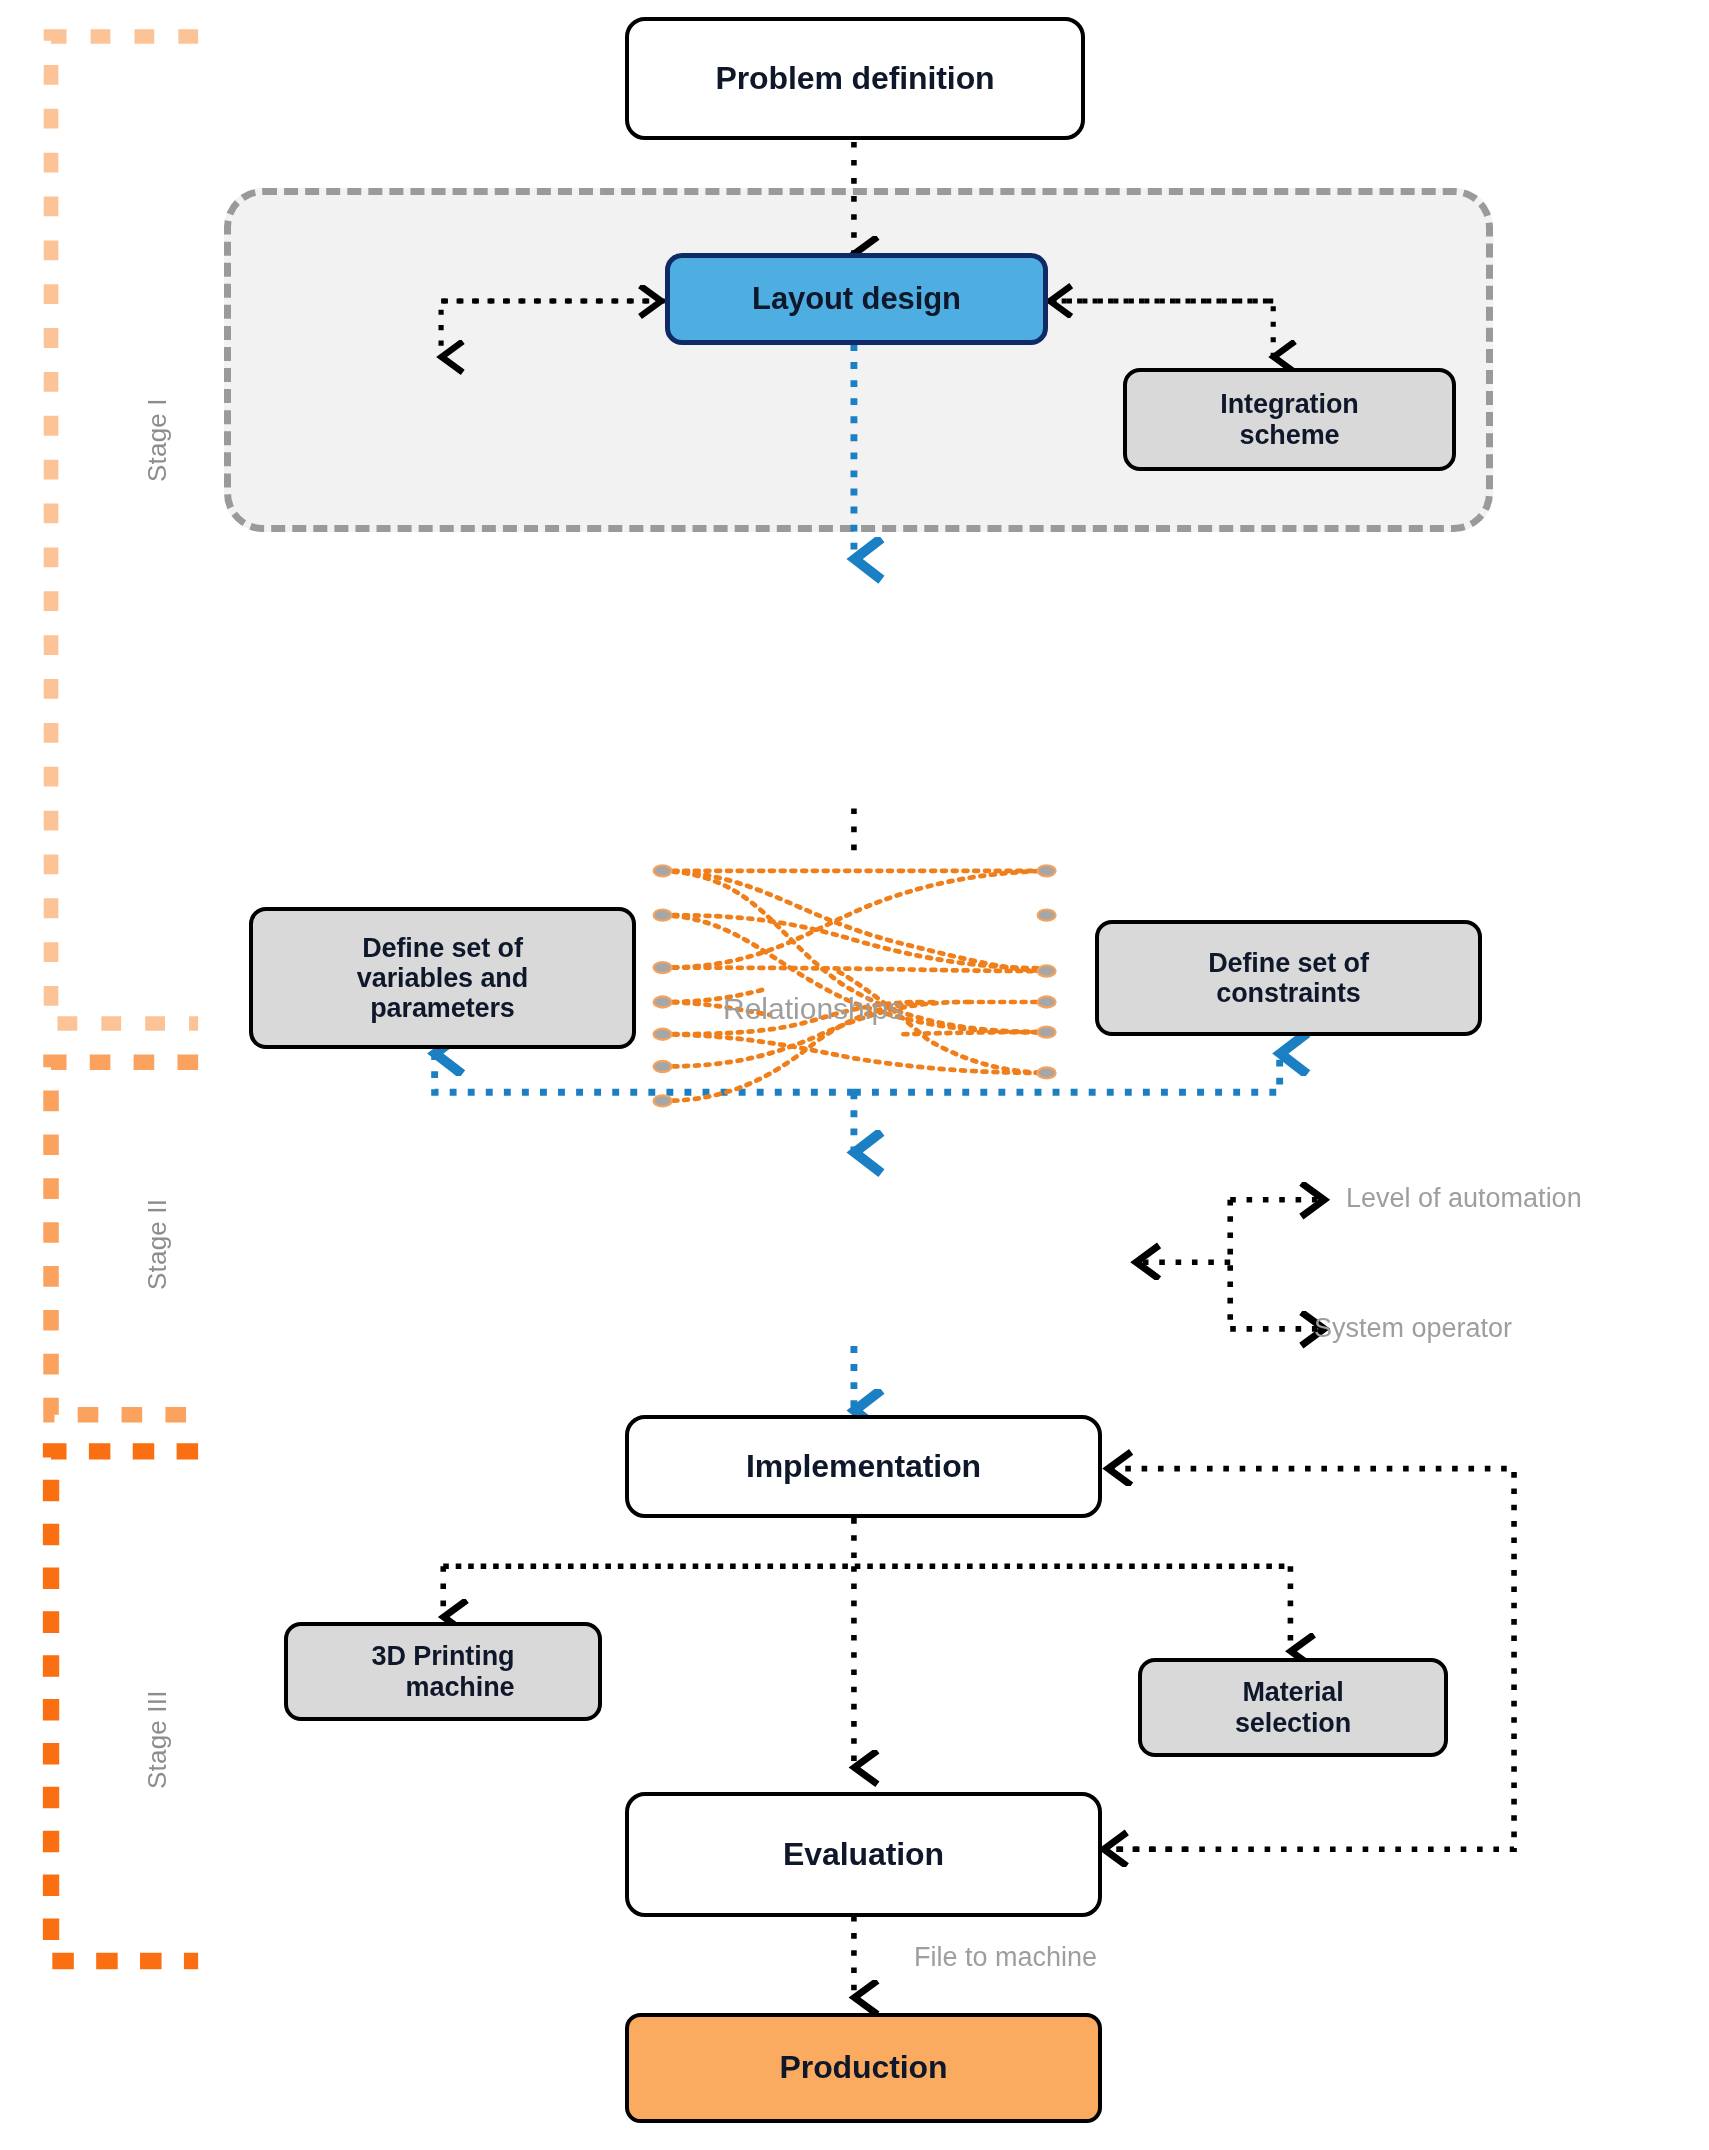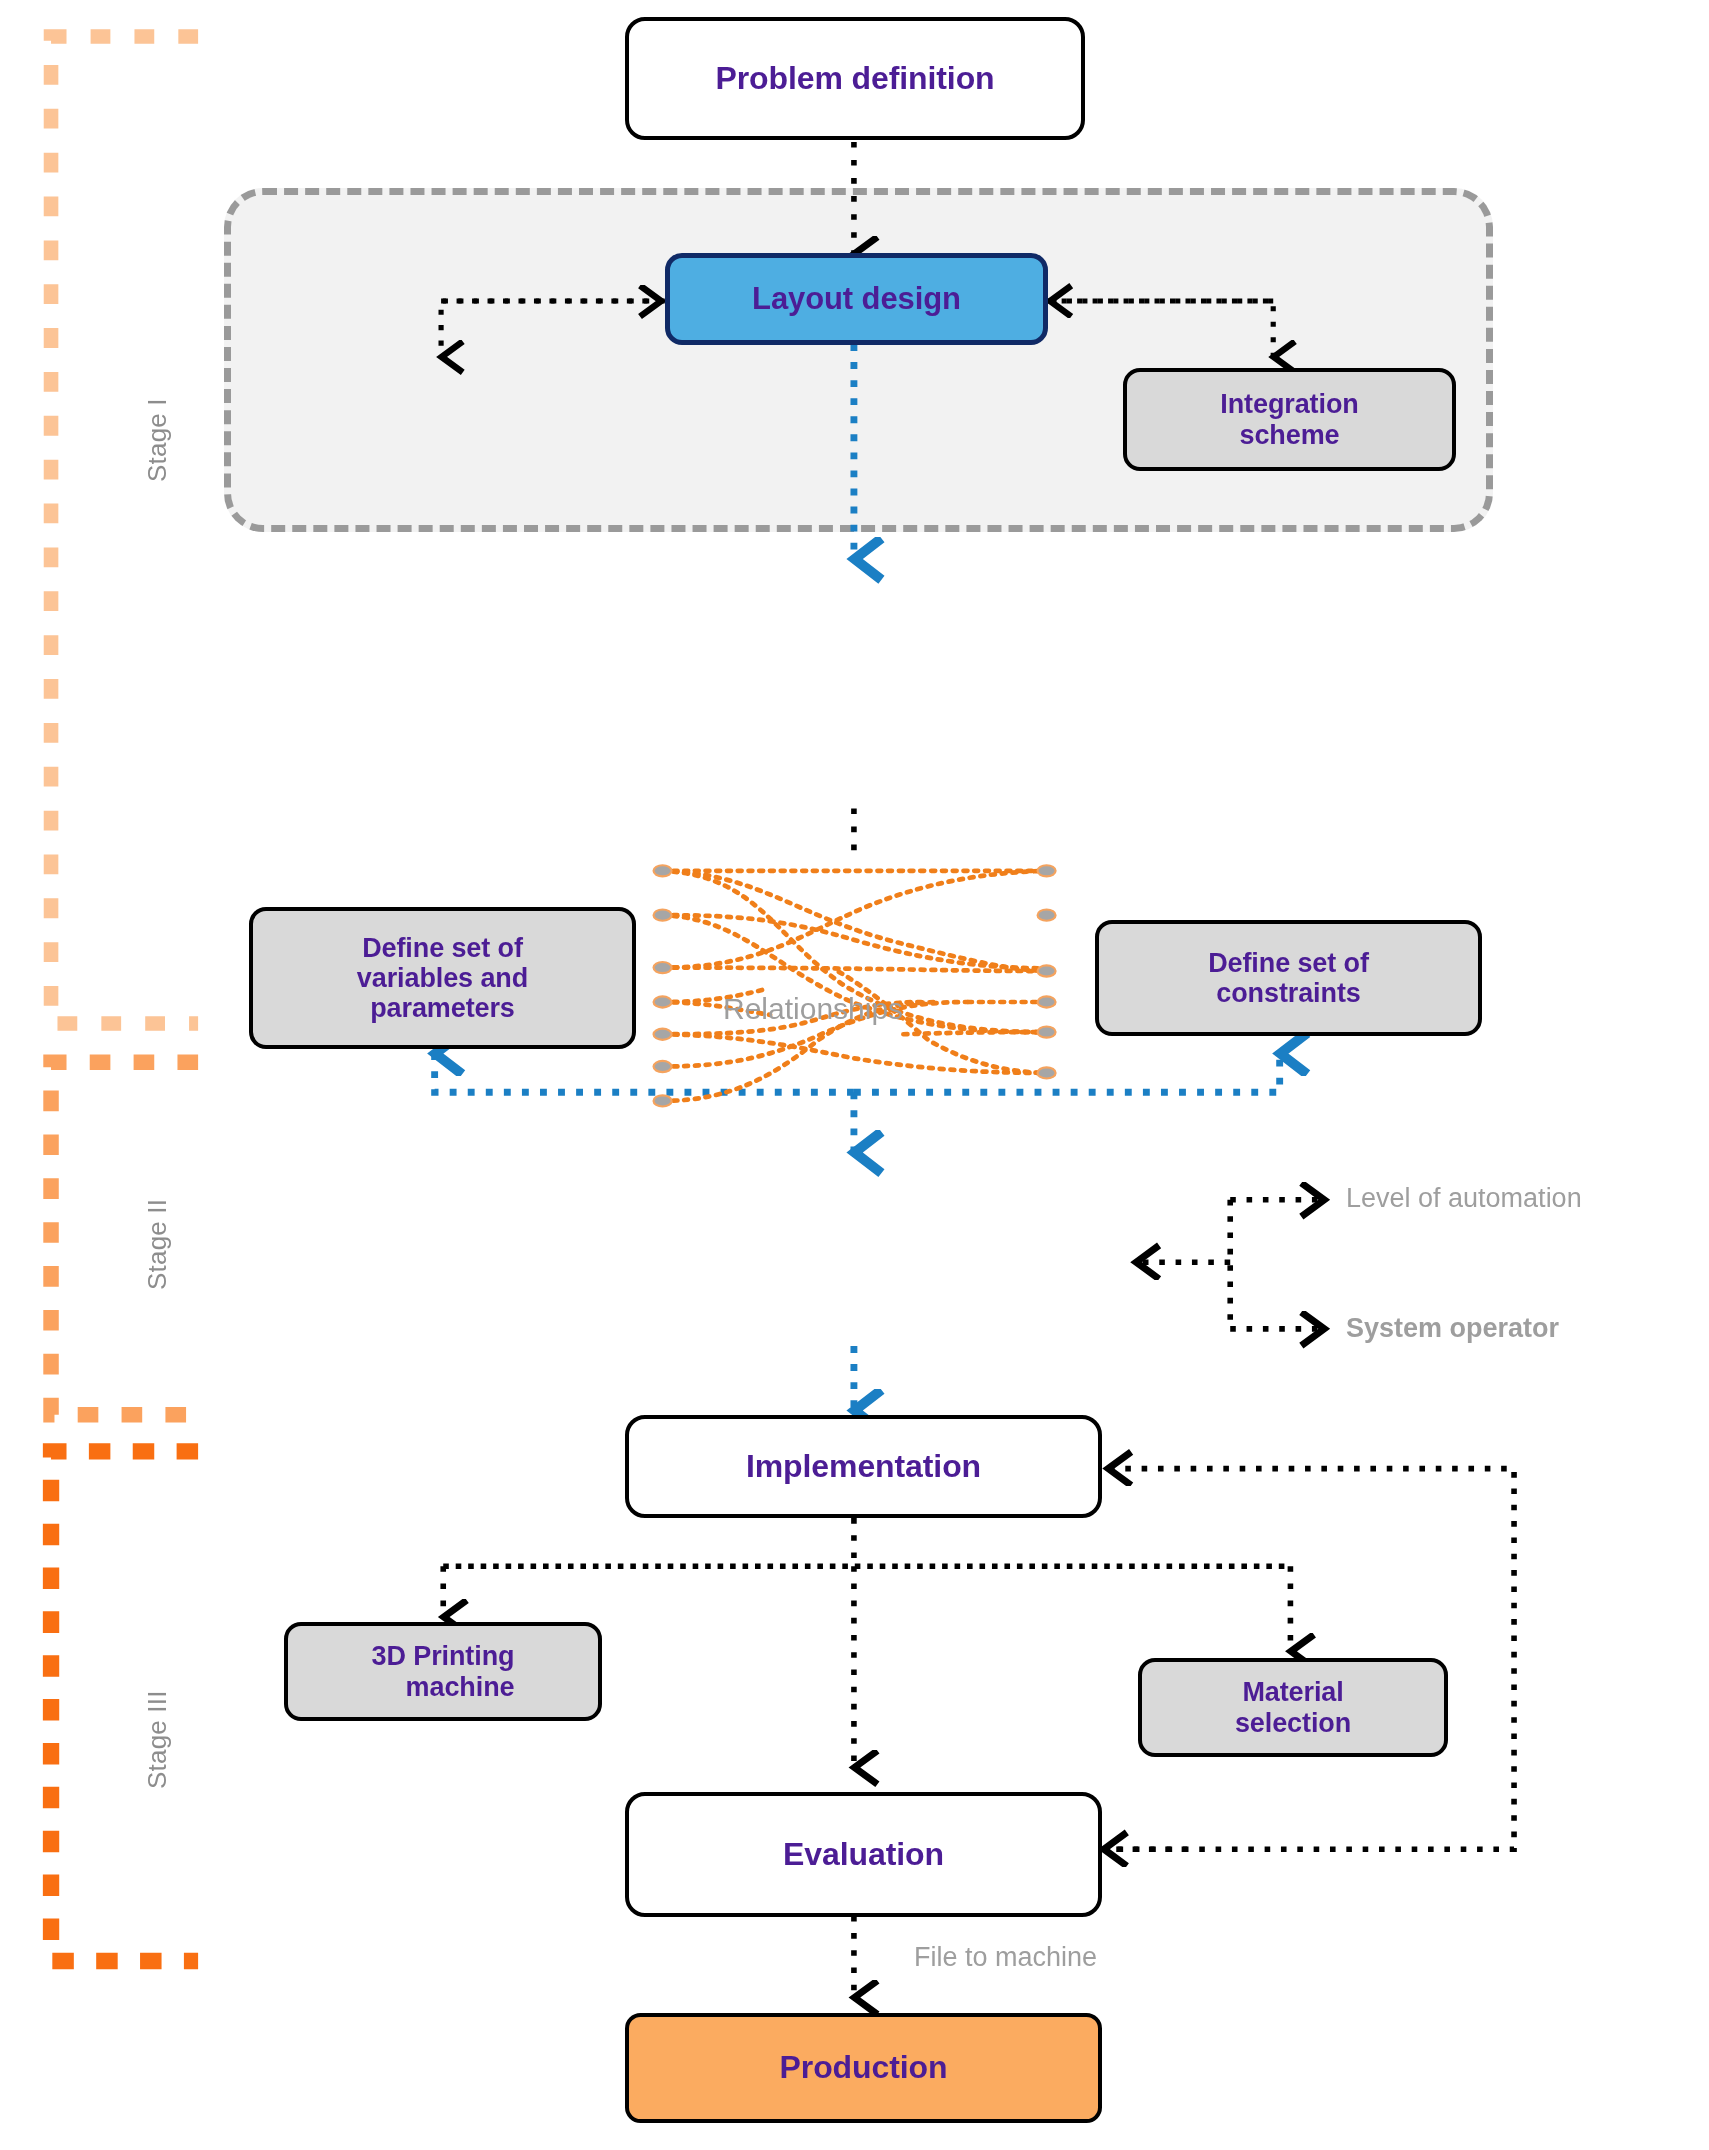--- a/index.html
+++ b/index.html
@@ -1,21 +1,21 @@
 <!DOCTYPE html>
 <html style="font-size:6.9px"><head>
 <meta charset="utf-8">
 <style>
   html,body{margin:0;padding:0;background:#ffffff;}
   body{font-family:"Liberation Sans", sans-serif;}
   #stage{position:relative;width:1710px;height:2170px;background:#ffffff;overflow:hidden;}
   svg.layer{position:absolute;left:0;top:0;width:1710px;height:2170px;pointer-events:none;}
 
   .node{position:absolute;box-sizing:border-box;display:flex;align-items:center;
-        justify-content:center;text-align:center;font-weight:bold;color:#4c1d95;
+        justify-content:center;text-align:center;font-weight:bold;color:#0f172a;
         line-height:1.12;letter-spacing:-0.1px;}
   .node.white{background:#ffffff;border:4.7px solid #000000;border-radius:20px;font-size:32px;}
   .node.grey {background:#d9d9d9;border:4.7px solid #000000;border-radius:17px;font-size:27px;}
   .node.blue {background:#4eaee2;border:5.6px solid #102a66;border-radius:17px;font-size:31px;}
   .node.orange{background:#fbab60;border:4.7px solid #000000;border-radius:15.5px;font-size:32px;}
 
   .stage-box{position:absolute;background:#f2f2f2;border:7.3px dashed #9a9a9a;
              border-radius:39px;box-sizing:border-box;}
 
   .stage-label{position:absolute;color:#8d8d8d;font-size:26px;font-weight:normal;
@@ -163,17 +163,17 @@
 machine</div>
 
   <div class="node grey" style="left:1138px;top:1658px;width:310px;height:99px;white-space:pre-line;">Material
 selection</div>
 
   <div class="node white" style="left:625px;top:1792px;width:477px;height:125px;">Evaluation</div>
 
   <div class="node orange" style="left:625px;top:2013px;width:477px;height:110px;">Production</div>
 
   <div class="ghost-label lbl-auto" style="left:1346px;top:1183px;">Level of automation</div>
-  <div class="ghost-label lbl-oper" style="left:1346px;top:1313px;font-weight:bold;">System operator</div>
+  <div class="ghost-label lbl-oper" style="left:1314px;top:1313px;">System operator</div>
   <div class="ghost-label lbl-file" style="left:914px;top:1942px;">File to machine</div>
 
 </div>
 
 
 </body></html>

